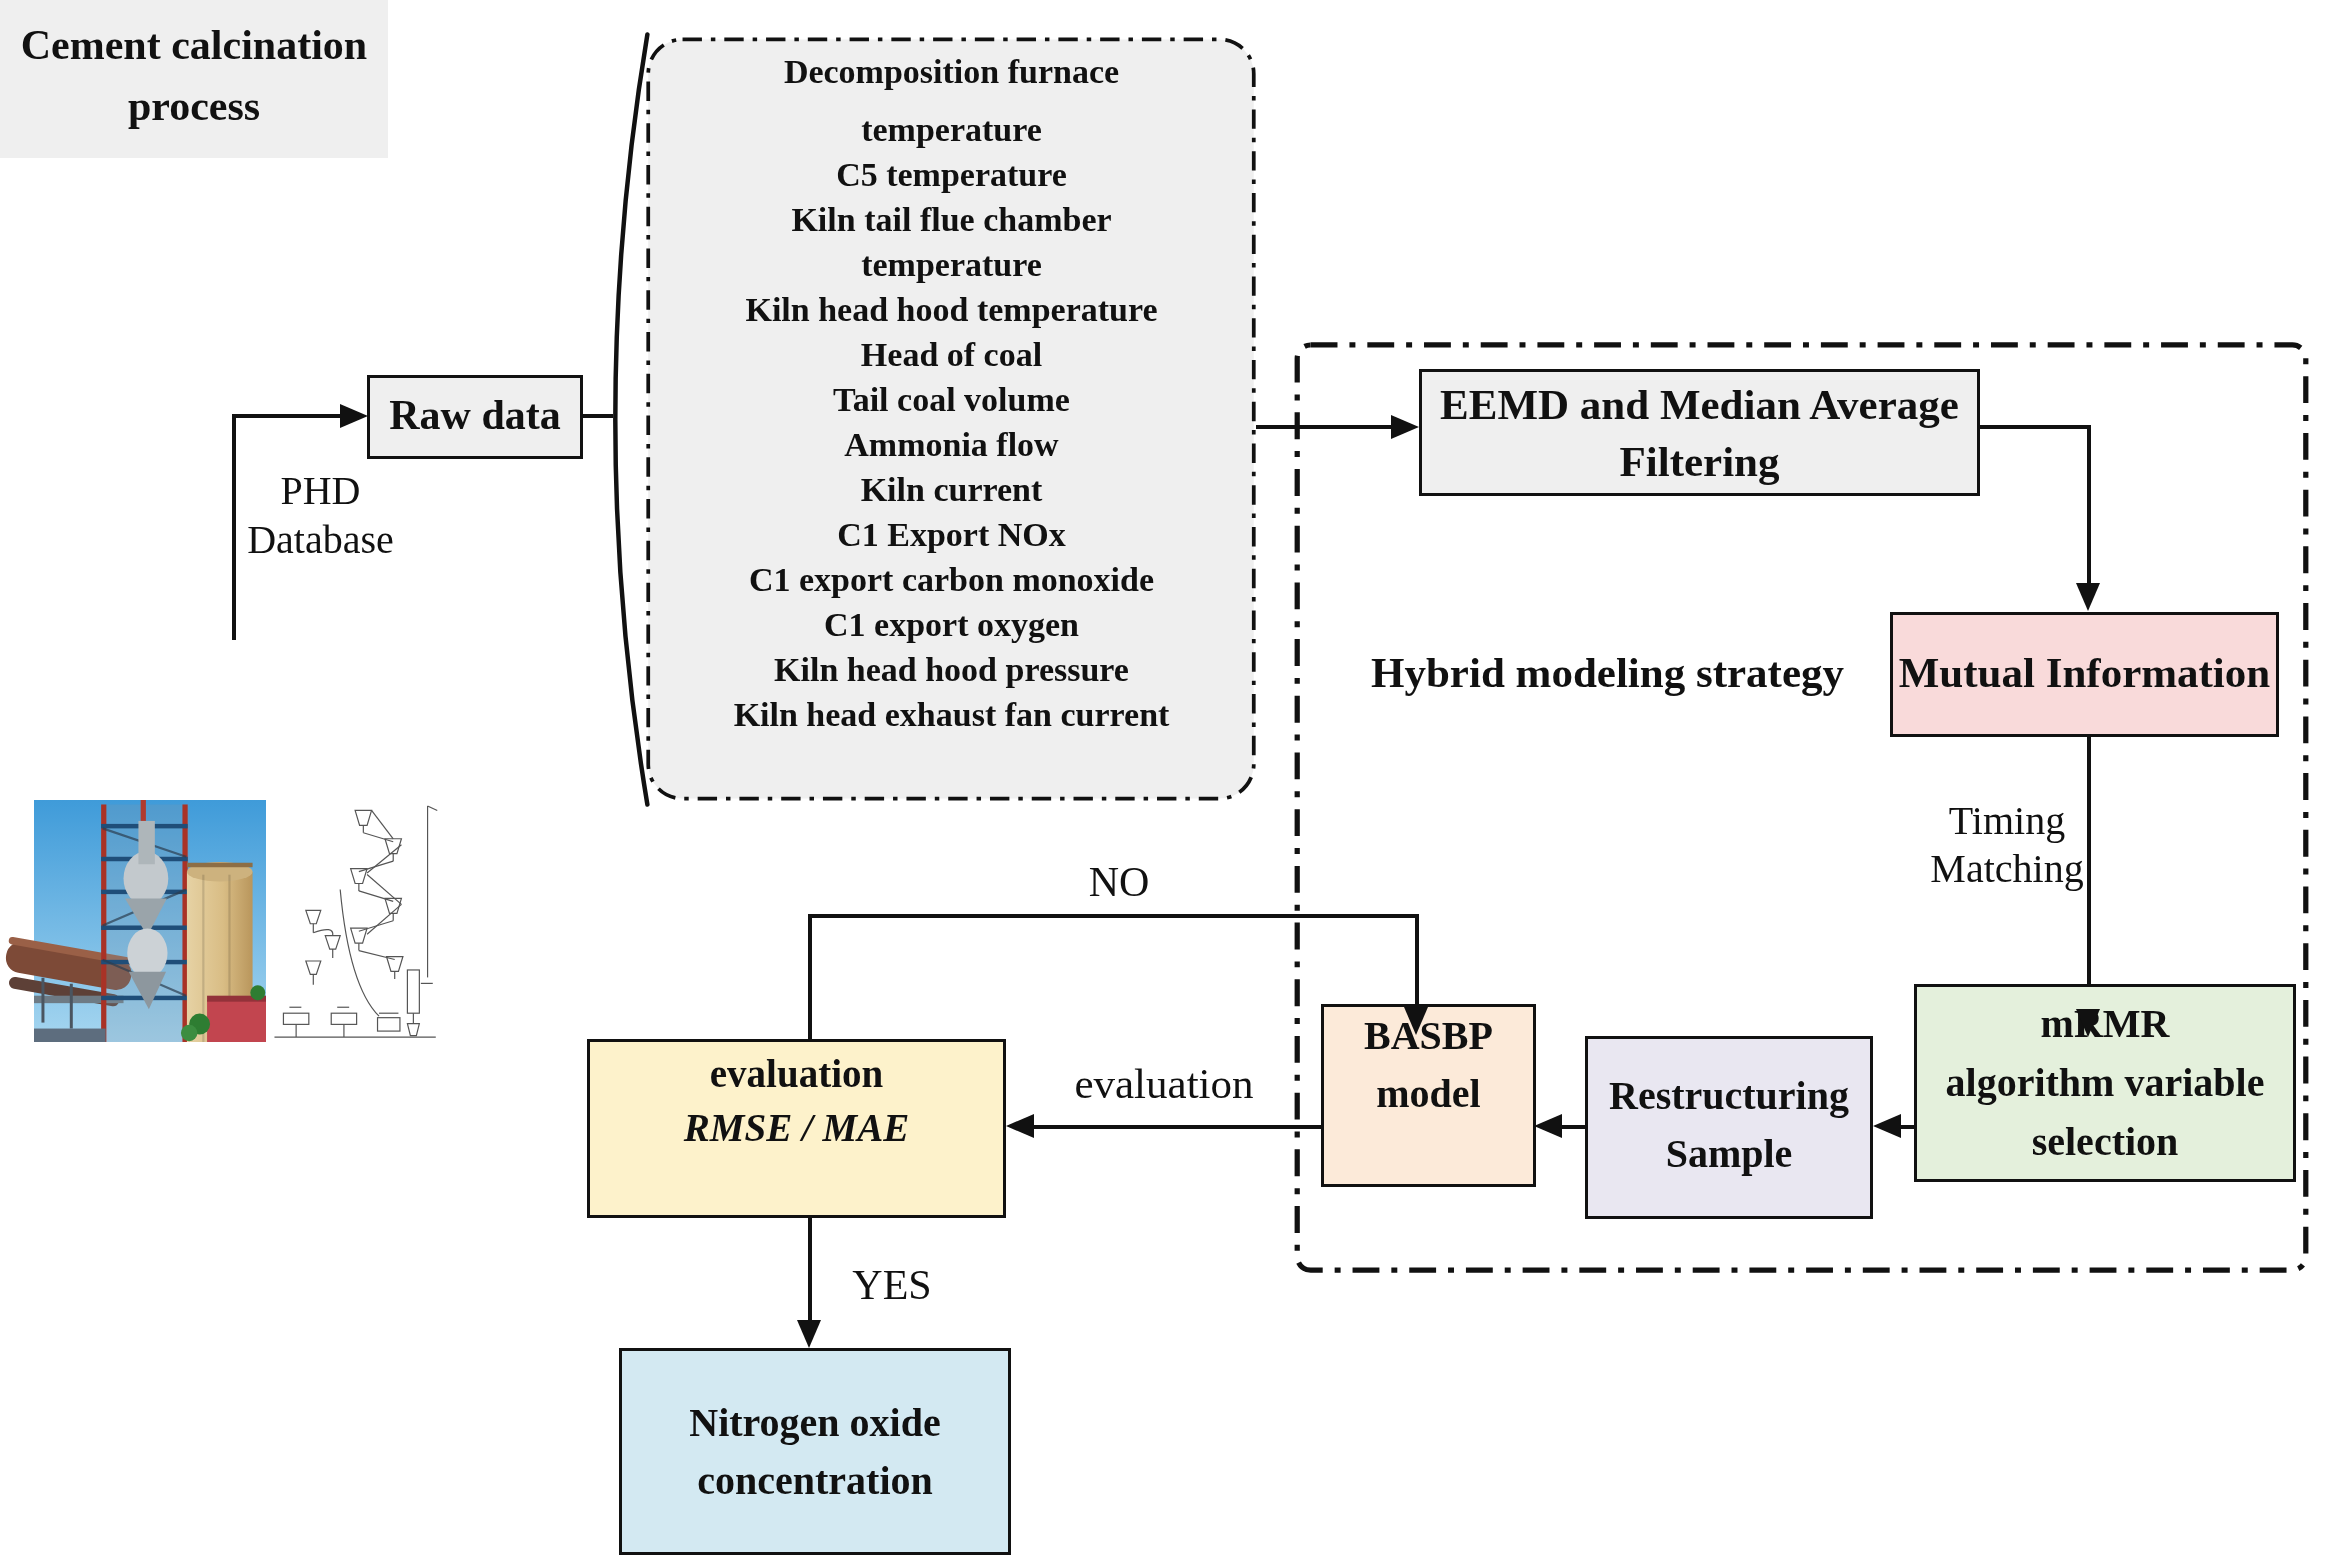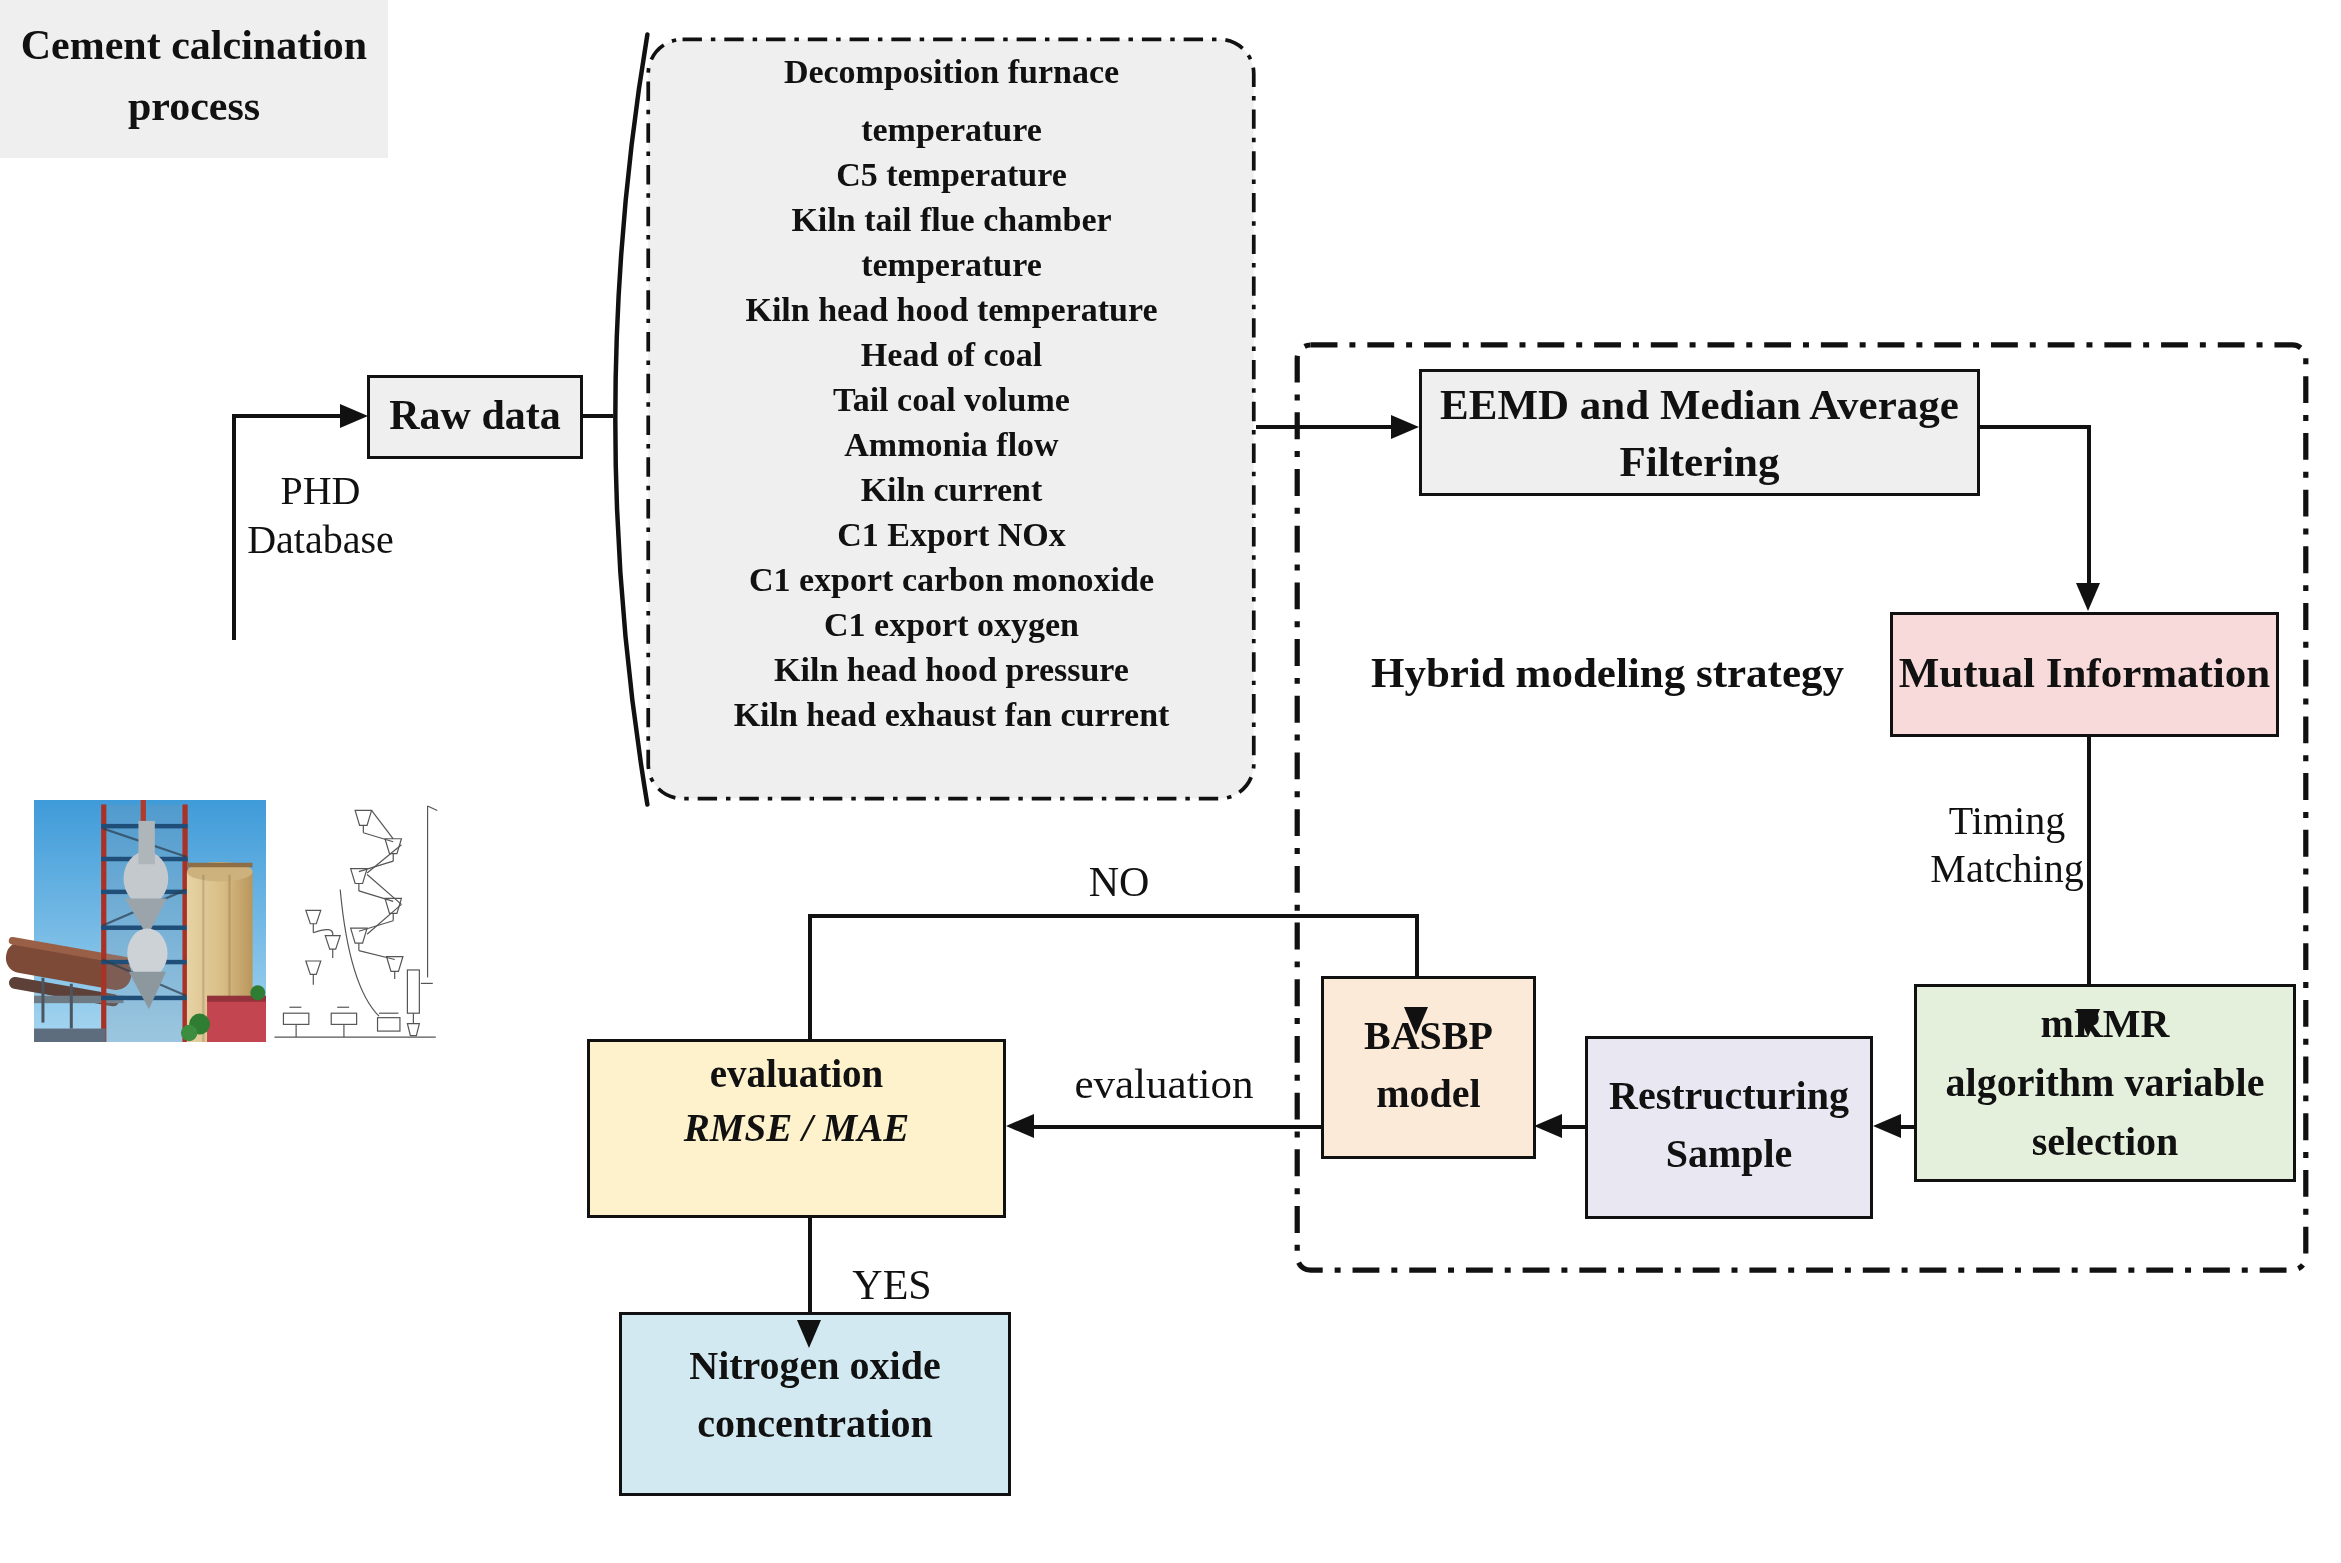--- a/index.html
+++ b/index.html
@@ -22,24 +22,24 @@
   #label-cement{left:34px;top:638px;width:388px;height:158px;background:#efefef;
                 font-weight:bold;font-size:42px;line-height:61px;padding-top:15px;
                 box-sizing:border-box;text-align:center;z-index:2;}
   #vars-text{left:657px;top:49px;width:589px;text-align:center;font-weight:bold;
              font-size:34px;line-height:45px;z-index:2;}
   #vars-text div:first-child{margin-bottom:13.4px;}
   #box-eemd{left:1419px;top:369px;width:561px;height:127px;font-size:43px;line-height:57px;padding-top:3.7px;}
   #box-mutual{left:1890px;top:612px;width:389px;height:125px;font-size:43px;line-height:116px;}
   #box-mrmr{left:1914px;top:984px;width:382px;height:198px;font-size:40px;line-height:59px;padding-top:6.7px;}
   #box-restr{left:1585px;top:1036px;width:288px;height:183px;font-size:40px;line-height:58px;padding-top:28px;}
-  #box-basbp{left:1321px;top:976px;width:215px;height:183px;font-size:40px;line-height:58px;padding-top:28px;}
+  #box-basbp{left:1321px;top:1004px;width:215px;height:183px;font-size:40px;line-height:58px;}
   #box-modelperf{left:587px;top:1039px;width:419px;height:179px;font-size:39px;line-height:54px;padding-top:4.5px;}
   #box-modelperf .metrics{font-style:italic;}
-  #box-nitrogen{left:619px;top:1312px;width:392px;height:184px;font-size:40px;line-height:58px;padding-top:22px;}
+  #box-nitrogen{left:619px;top:1348px;width:392px;height:207px;font-size:40px;line-height:58px;padding-top:43px;}
   #lbl-phd{left:246px;top:466px;width:149px;font-size:40px;line-height:49px;}
   #lbl-hybrid{left:1339px;top:648px;width:537px;font-size:43px;font-weight:bold;}
   #lbl-timing{left:1910px;top:797px;width:194px;font-size:40px;line-height:48px;}
   #lbl-eval{left:1041px;top:1059px;width:246px;font-size:43px;}
   #lbl-no{left:1067px;top:858px;width:104px;font-size:42px;}
   #lbl-yes{left:836px;top:1261px;width:112px;font-size:42px;}
   svg{position:absolute;overflow:visible;}
 </style>
 </head>
 <body>

